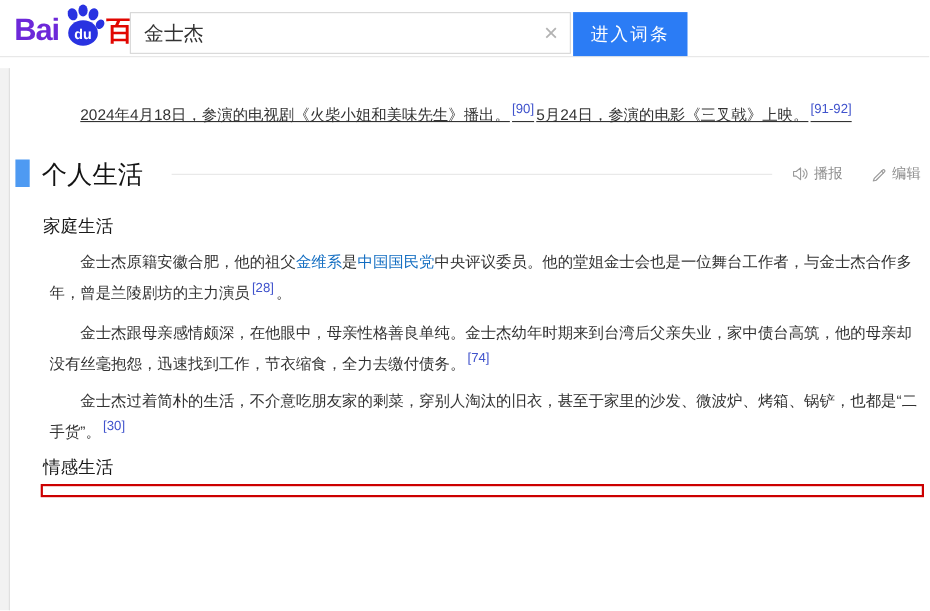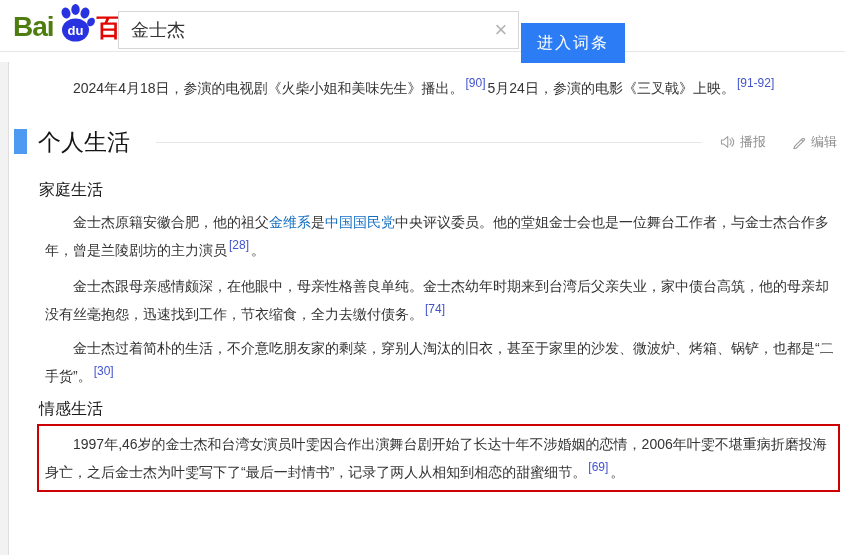--- a/index.html
+++ b/index.html
@@ -4,32 +4,32 @@
 <style>
   html,body{margin:0;padding:0;}
   body{
     width:845px;height:555px;overflow:hidden;background:#fff;position:relative;
     font-family:"Liberation Sans","DejaVu Sans",sans-serif;
     -webkit-font-smoothing:antialiased;
   }
   
   .header{position:absolute;top:0;left:0;width:845px;height:51px;background:#fff;border-bottom:1px solid #e6e6e6;}
   .logo{position:absolute;left:13px;top:5px;height:44px;display:flex;align-items:center;cursor:pointer;}
-  .logo .bai{color:#4d7c0f;font-weight:800;font-size:28px;letter-spacing:-1px;}
+  .logo .bai{color:#6d28d9;font-weight:800;font-size:28px;letter-spacing:-1px;}
   .logo .paw{margin:0 1px 0 2px;position:relative;top:-1px;}
   .logo .baike{color:#e10601;font-weight:800;font-size:25px;letter-spacing:1px;}
   .search{position:absolute;left:118px;top:11px;width:401px;height:38px;border:1px solid #d6d6d6;box-sizing:border-box;display:flex;align-items:center;background:#fff;gap:41px;}
   .search input{border:none;outline:none;flex:1;font-size:18px;color:#333;padding:0 0 0 12px;background:transparent;font-family:inherit;}
   .clear{width:34px;color:#b3b3b3;font-size:22px;font-weight:300;text-align:center;cursor:pointer;line-height:36px;user-select:none;}
-  .enter-btn{position:absolute;left:521px;top:23px;width:104px;height:40px;background:#2b7cf5;color:#fff;font-size:16px;letter-spacing:2px;border:none;cursor:pointer;font-family:inherit;}
+  .enter-btn{position:absolute;left:521px;top:11px;width:104px;height:40px;background:#2b7cf5;color:#fff;font-size:16px;letter-spacing:2px;border:none;cursor:pointer;font-family:inherit;}
   
   .left-strip{position:absolute;left:0;top:62px;width:8px;height:493px;background:#f2f2f2;border-right:1px solid #dedede;}
   .panel{position:absolute;left:9px;top:62px;width:836px;box-sizing:border-box;padding:0 0 0 29px;}
   .para{font-size:14px;line-height:28px;color:#333;text-indent:2em;margin:0 0 0 7px;width:794px;}
-  .p0{margin-top:12px;}
+  .p0{margin-top:28px;text-decoration:underline;}
   .p1{margin-top:7px;}
   .p2{margin-top:8px;}
   .p3{margin-top:6px;}
   .lnk{color:#136ec2;text-decoration:none;cursor:pointer;}
   sup.ref{color:#4053cc;font-size:12px;line-height:1;margin:0 2px;cursor:pointer;}
   
   .h2row{display:flex;align-items:center;margin-top:24px;height:32px;position:relative;}
   .h2bar{position:absolute;left:-24px;top:3px;width:13px;height:25px;background:#4e9af2;}
   .h2title{font-size:23px;color:#141414;white-space:nowrap;}
   .h2line{flex:1;height:1px;background:#e7e7e7;margin:0 18px 0 26px;}
@@ -108,16 +108,15 @@
 
   <div class="h3">家庭生活</div>
 
   <p class="para p1"><span>金士杰原籍安徽合肥，他的祖父</span><a class="lnk">金维系</a><span>是</span><a class="lnk">中国国民党</a><span>中央评议委员。他的堂姐金士会也是一位舞台工作者，与金士杰合作多年，曾是兰陵剧坊的主力演员</span><sup class="ref">[28]</sup><span>。</span></p>
   <p class="para p2"><span>金士杰跟母亲感情颇深，在他眼中，母亲性格善良单纯。金士杰幼年时期来到台湾后父亲失业，家中债台高筑，他的母亲却没有丝毫抱怨，迅速找到工作，节衣缩食，全力去缴付债务。</span><sup class="ref">[74]</sup></p>
   <p class="para p3"><span>金士杰过着简朴的生活，不介意吃朋友家的剩菜，穿别人淘汰的旧衣，甚至于家里的沙发、微波炉、烤箱、锅铲，也都是“二手货”。</span><sup class="ref">[30]</sup></p>
 
   <div class="h3 sub2">情感生活</div>
 
   <div class="redbox">
-    <p class="para p4"><span>1997年,46岁的金士杰和台湾女演员叶雯因合作出演舞台剧开始了长达十年不涉婚姻的恋情，2006年叶雯不堪重病折磨投海身亡，之后金士杰为叶雯写下了“最后一封情书”，记录了两人从相知到相恋的甜蜜细节。</span><sup class="ref">[69]</sup><span>。</span></p>
   </div>
 
 </div>
 
 </body></html>

